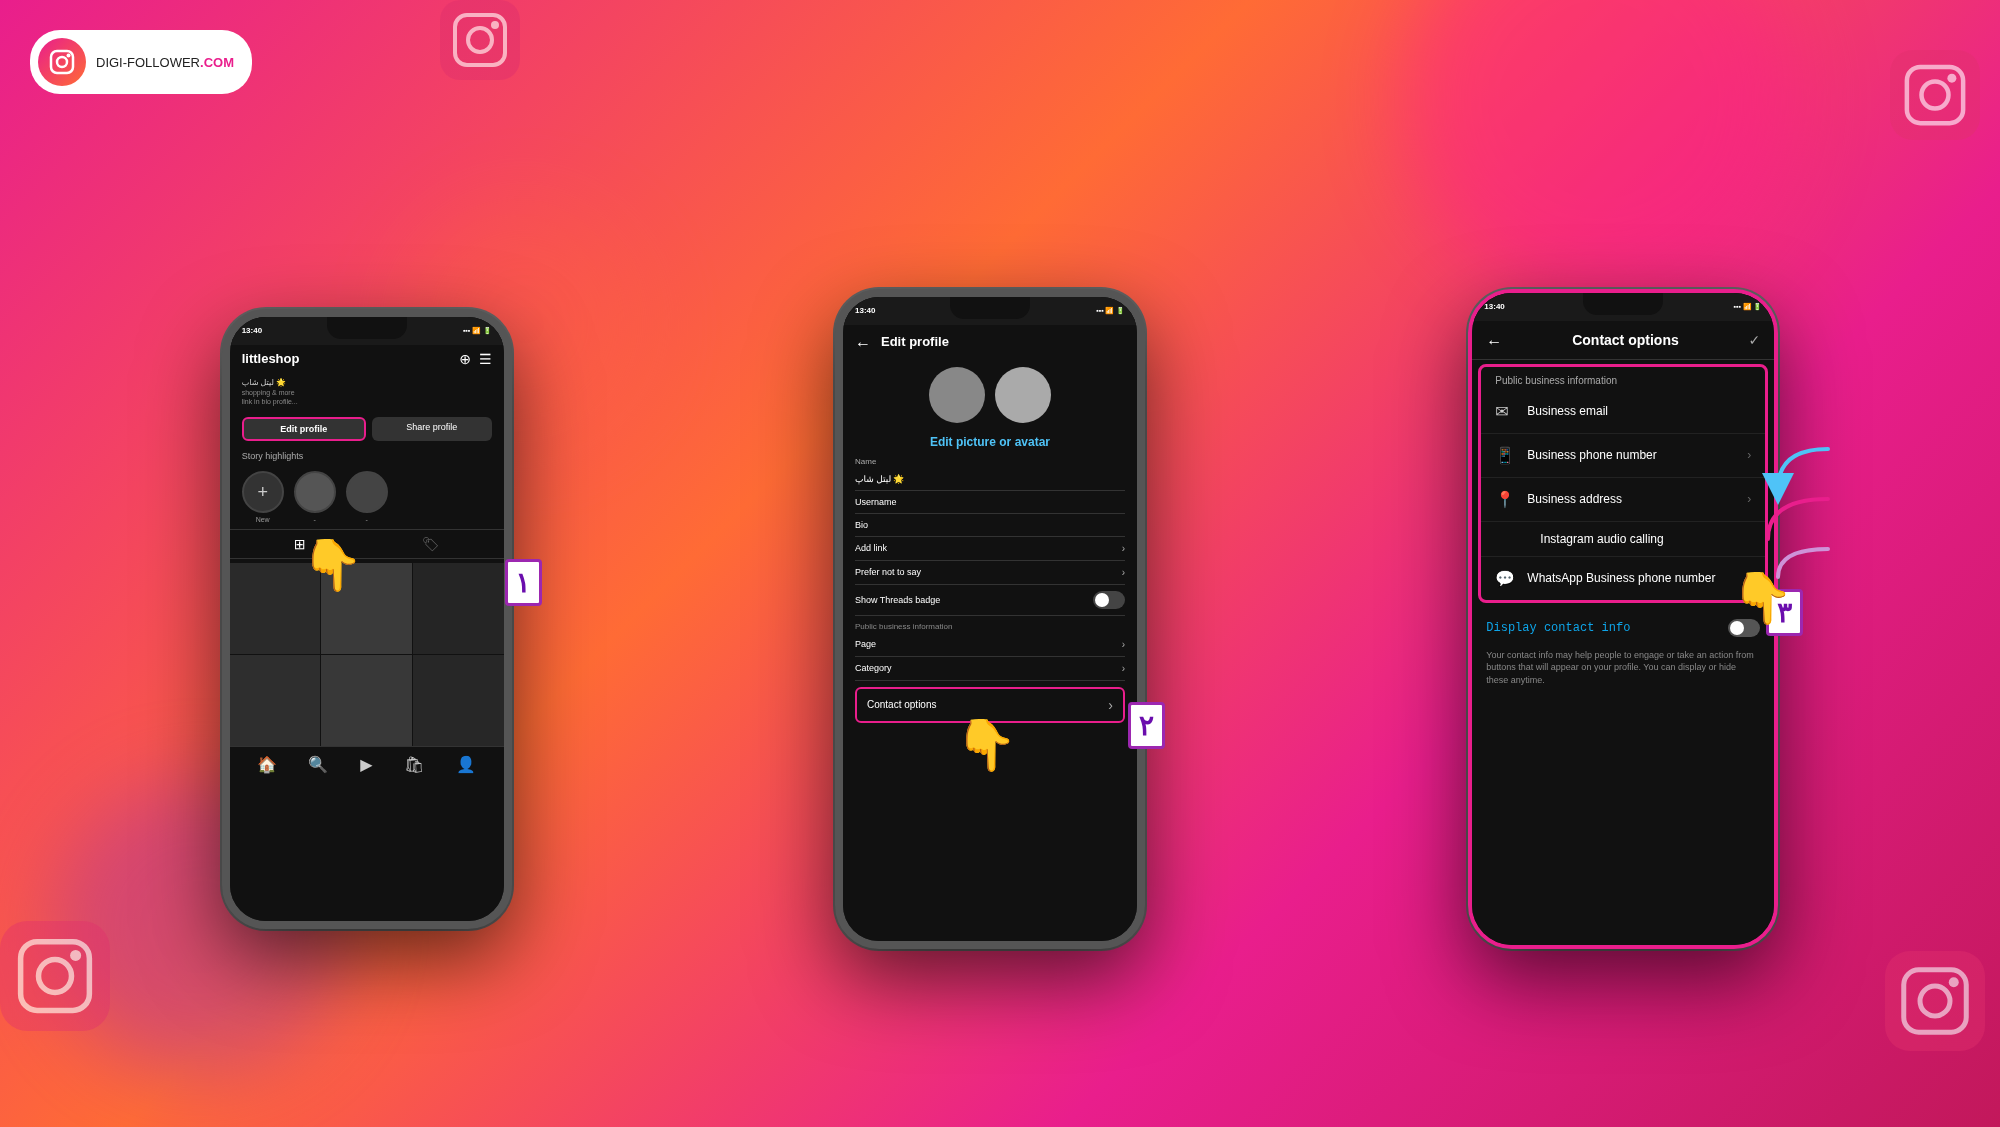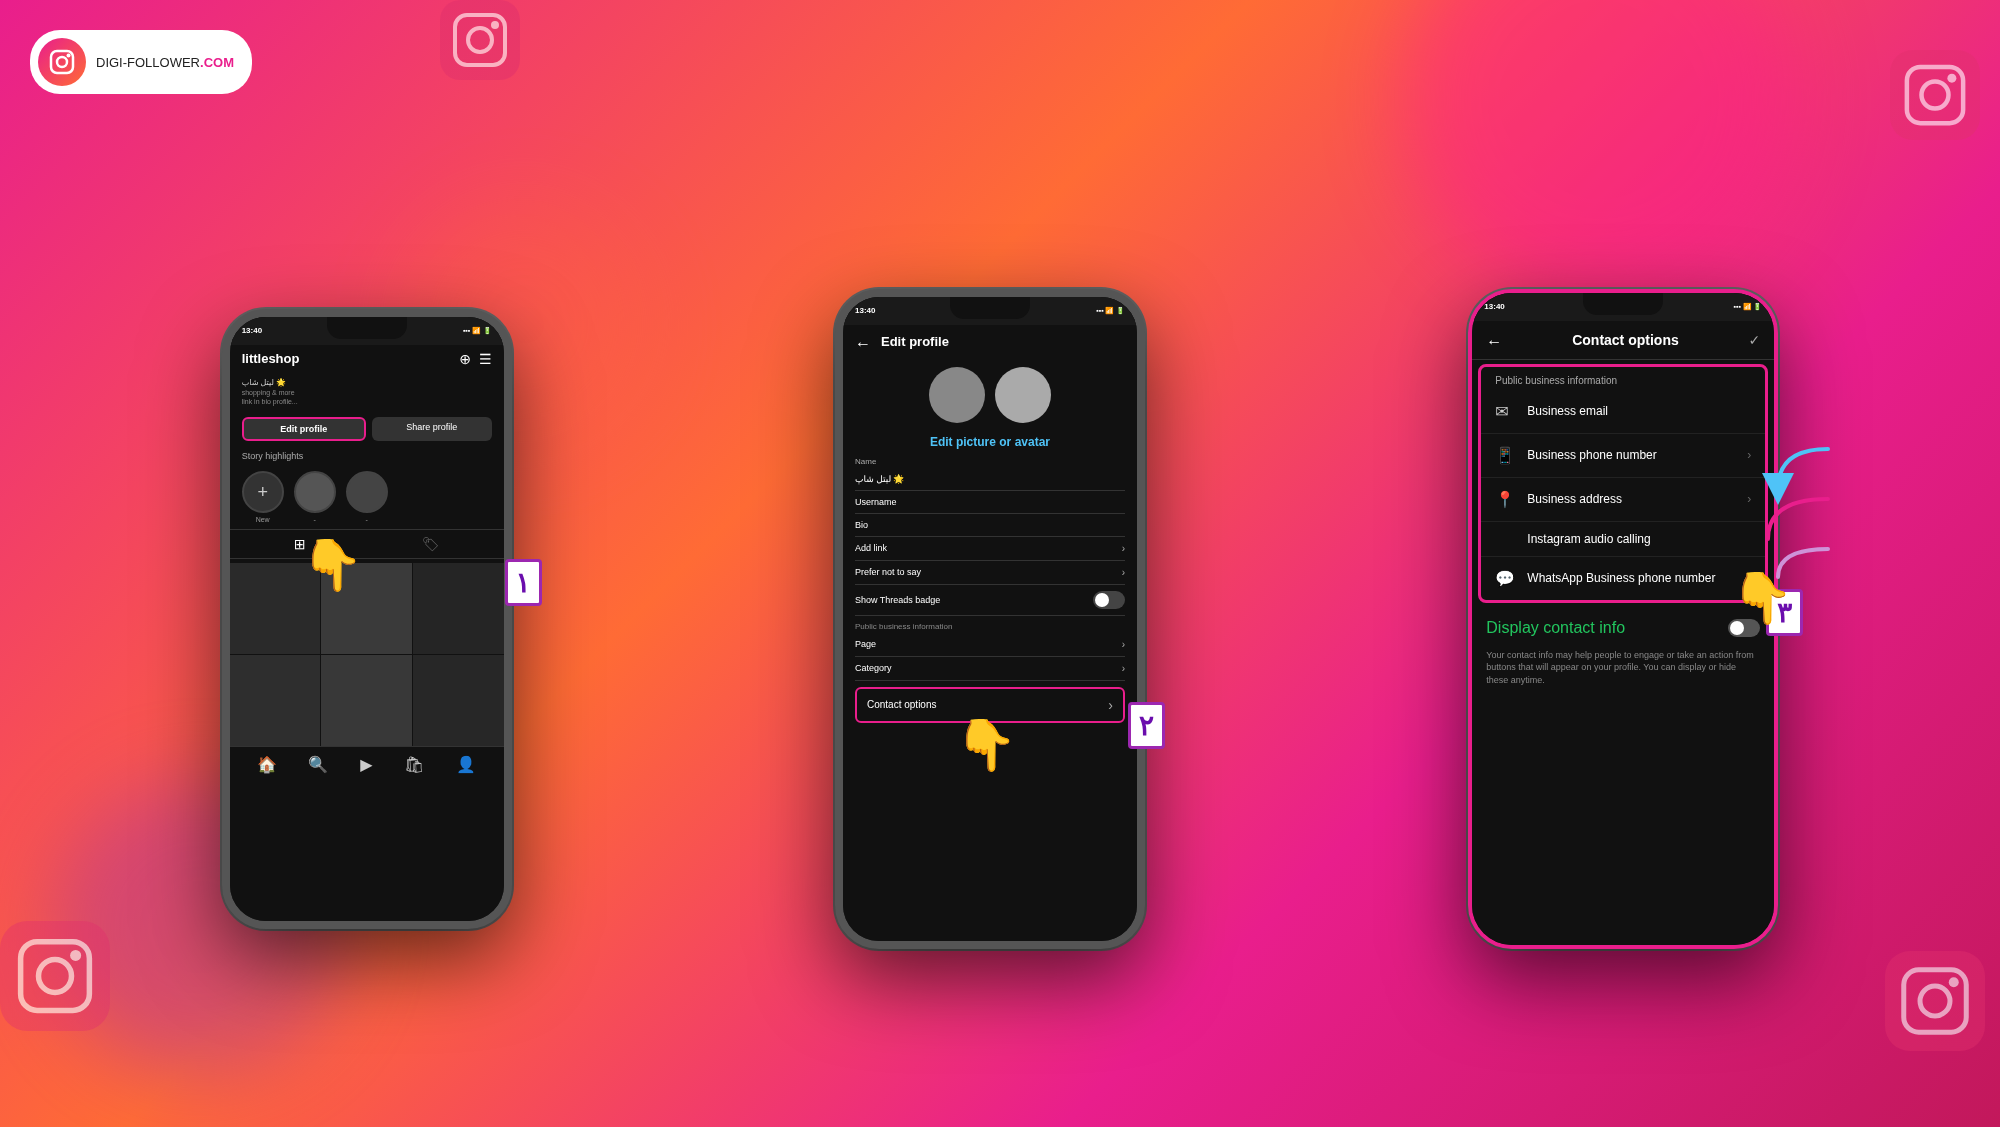--- a/index.html
+++ b/index.html
@@ -381,38 +381,38 @@
       font-size: 12px;
       color: white;
     }
 
     .contact-item-chevron {
       font-size: 12px;
       color: #666;
     }
 
     .contact-audio-row {
-      padding: 10px 14px;
+      padding: 10px 27px;
       border-bottom: 1px solid #222;
     }
 
     .contact-audio-label {
       font-size: 12px;
       color: white;
       padding-left: 32px;
     }
 
     .display-contact-row {
       display: flex;
       align-items: center;
       padding: 12px 14px;
       gap: 10px;
     }
 
-    .display-contact-label { font-size: 16px; color: #22c55e; flex: 1; }
+    .display-contact-label { font-size: 12px; color: #0ea5e9; flex: 1; font-family: Liberation Mono, monospace; }
 
     .display-contact-desc {
       font-size: 9px;
       color: #888;
       padding: 0 14px 10px;
       line-height: 1.4;
     }
 
     
     .number-badge {

